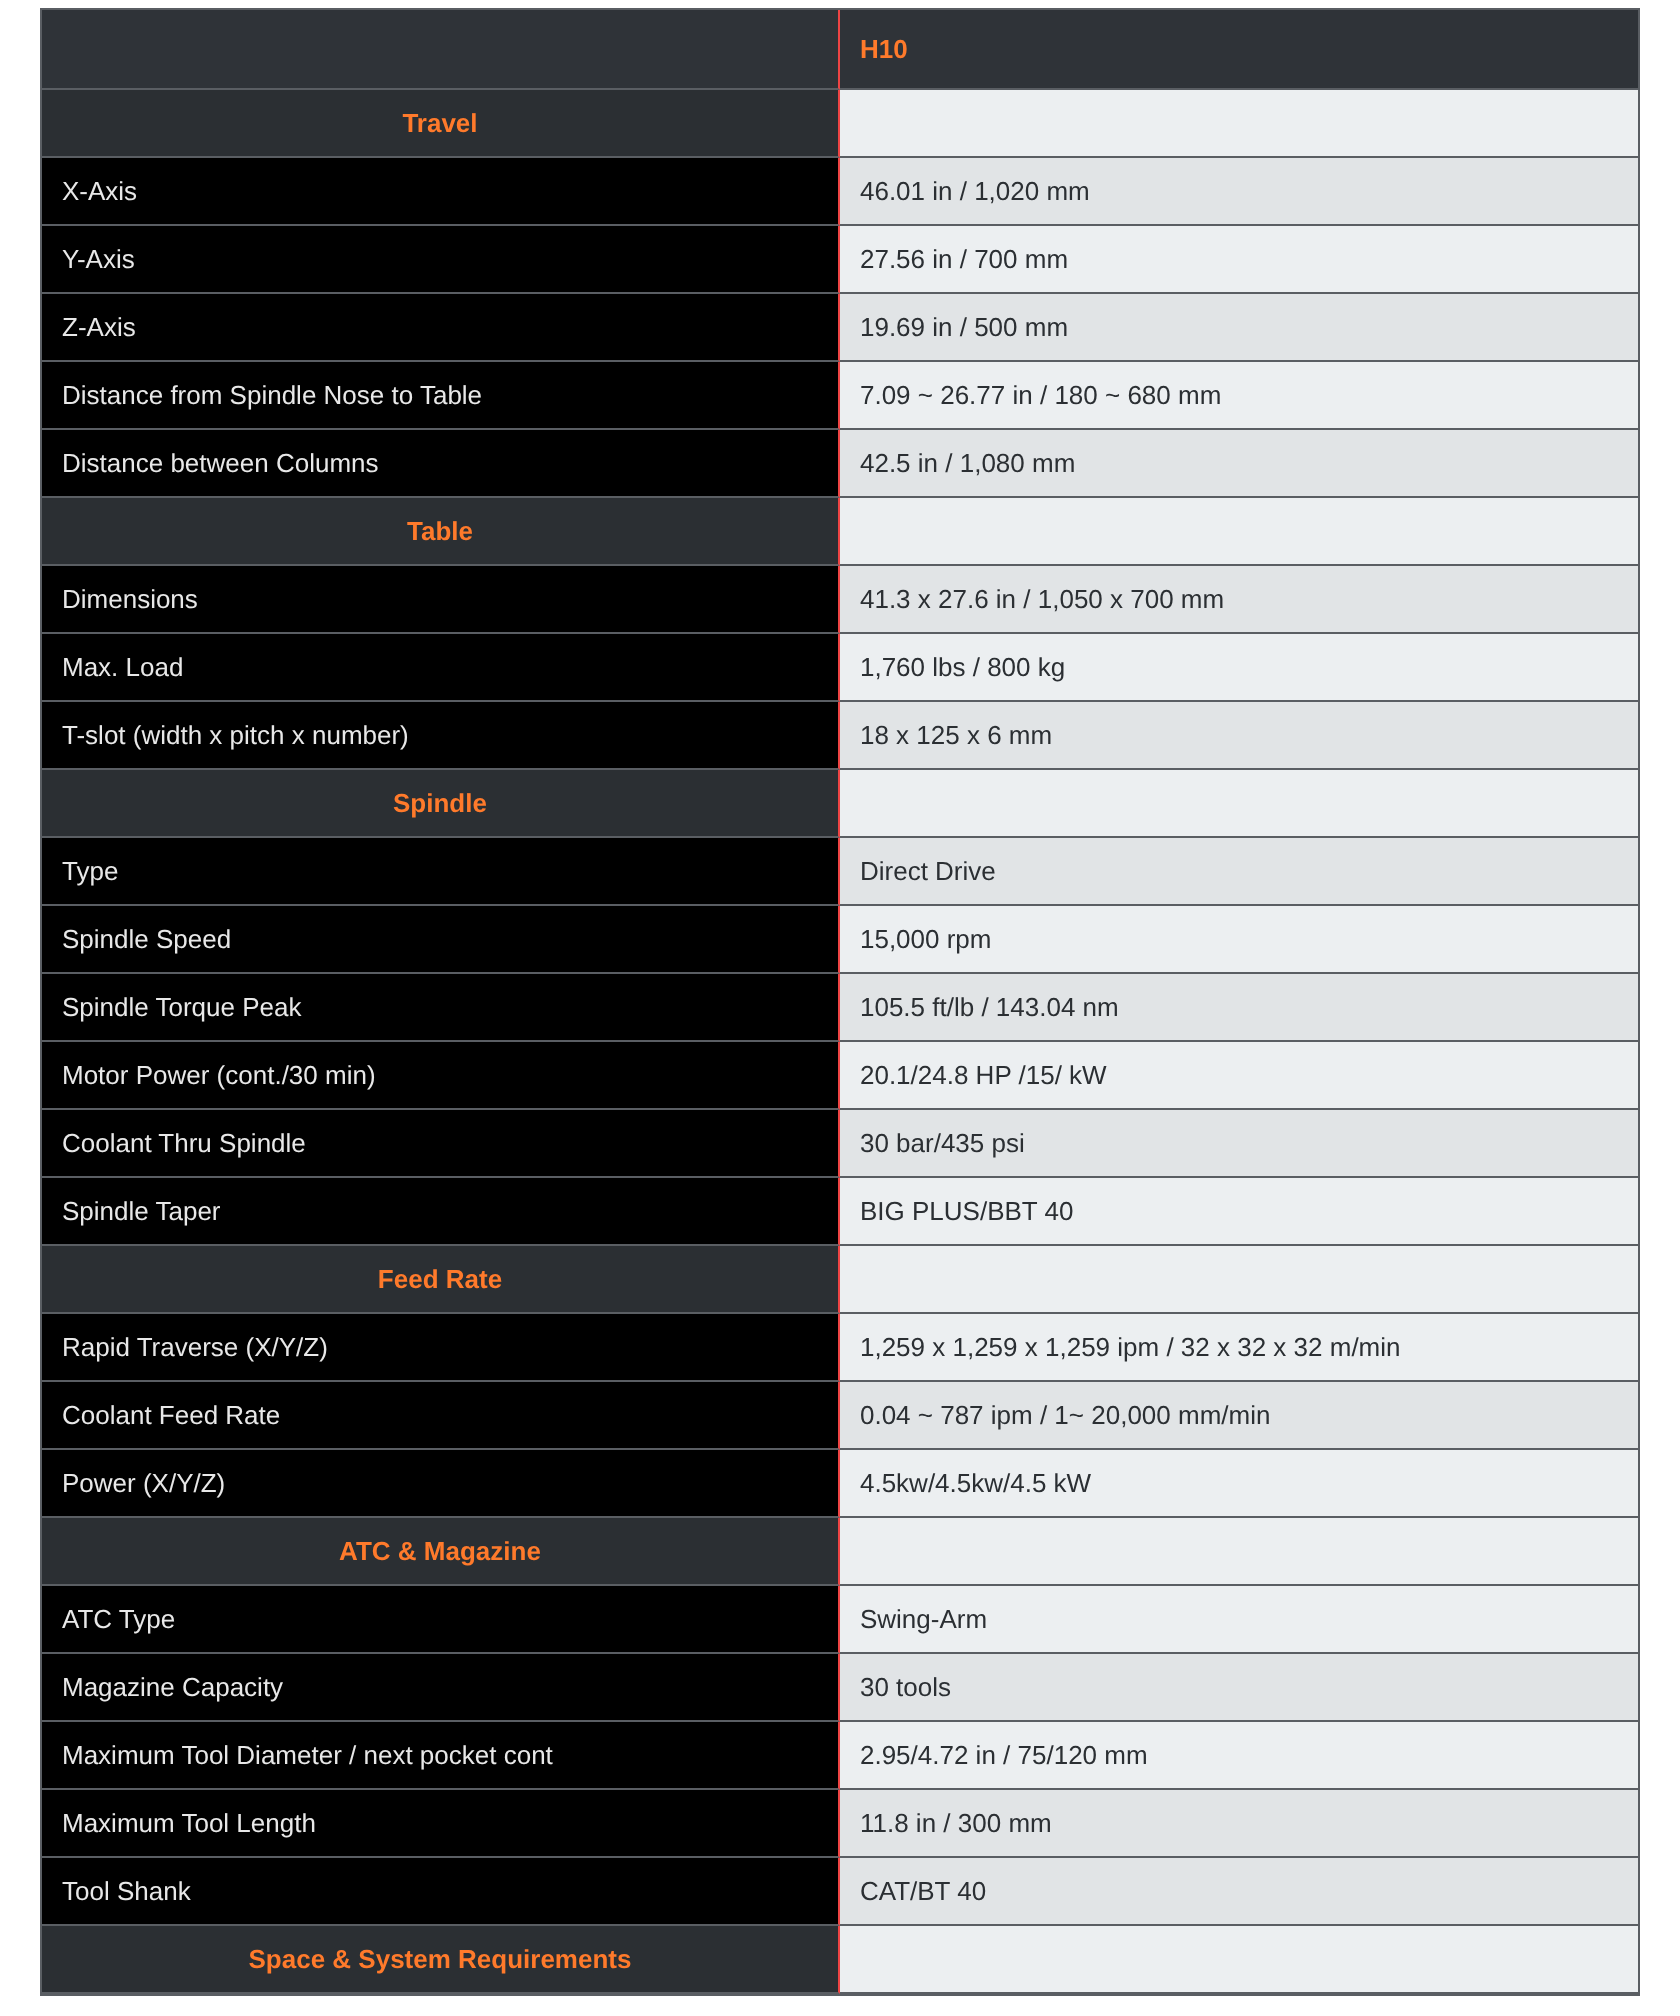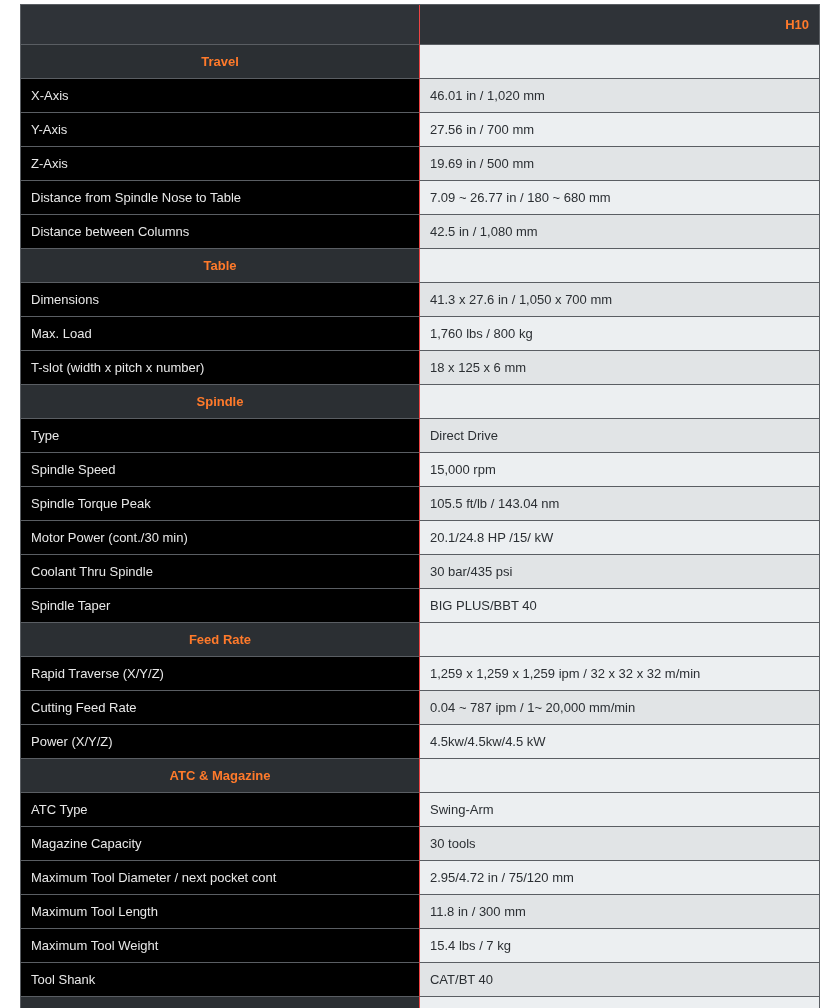--- a/index.html
+++ b/index.html
@@ -24,21 +24,21 @@
     vertical-align: middle;
     font-weight: normal;
   }
   .spec-table td:last-child, .spec-table th:last-child { border-right: none; }
   .col-label { width: 400px; background: #000000; color: #e8e8e8; }
   .col-value { width: 400px; background: #eceff1; color: #2b2f33; }
   tr.alt .col-value { background: #e1e4e6; }
   .header-row th {
     background: #2f3338;
     height: 40px;
-    text-align: right;
+    text-align: left;
     font-weight: bold;
     color: #ff7a2b;
   }
   .header-row th.col-label { color: #e8e8e8; }
   .section-row td.col-label {
     text-align: center;
     color: #ff7a2b;
     font-weight: bold;
     background: #2b2f33;
   }
@@ -125,21 +125,21 @@
       </tr>
       <tr class="section-row">
         <td class="col-label">Feed Rate</td>
         <td class="col-value"></td>
       </tr>
       <tr>
         <td class="col-label">Rapid Traverse (X/Y/Z)</td>
         <td class="col-value">1,259 x 1,259 x 1,259 ipm / 32 x 32 x 32 m/min</td>
       </tr>
       <tr class="alt">
-        <td class="col-label">Cutting Feed Rate</td>
+        <td class="col-label">Coolant Feed Rate</td>
         <td class="col-value">0.04 ~ 787 ipm / 1~ 20,000 mm/min</td>
       </tr>
       <tr>
         <td class="col-label">Power (X/Y/Z)</td>
         <td class="col-value">4.5kw/4.5kw/4.5 kW</td>
       </tr>
       <tr class="section-row">
         <td class="col-label">ATC &amp; Magazine</td>
         <td class="col-value"></td>
       </tr>
@@ -152,24 +152,20 @@
         <td class="col-value">30 tools</td>
       </tr>
       <tr>
         <td class="col-label">Maximum Tool Diameter / next pocket cont</td>
         <td class="col-value">2.95/4.72 in / 75/120 mm</td>
       </tr>
       <tr class="alt">
         <td class="col-label">Maximum Tool Length</td>
         <td class="col-value">11.8 in / 300 mm</td>
       </tr>
-      <tr>
-        <td class="col-label">Maximum Tool Weight</td>
-        <td class="col-value">15.4 lbs / 7 kg</td>
-      </tr>
       <tr class="alt">
         <td class="col-label">Tool Shank</td>
         <td class="col-value">CAT/BT 40</td>
       </tr>
       <tr class="section-row">
         <td class="col-label">Space &amp; System Requirements</td>
         <td class="col-value"></td>
       </tr>
     </tbody>
 </table>

